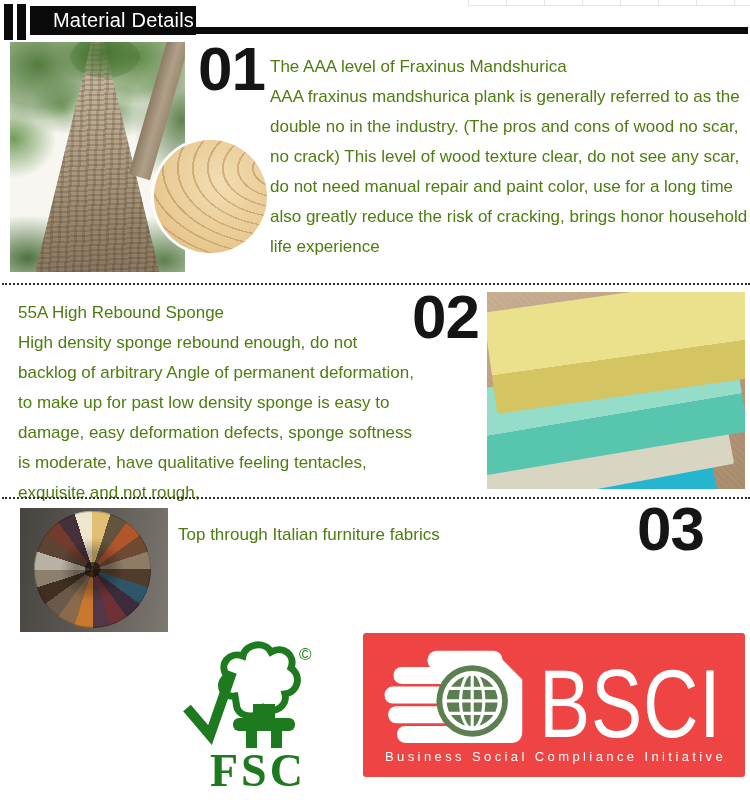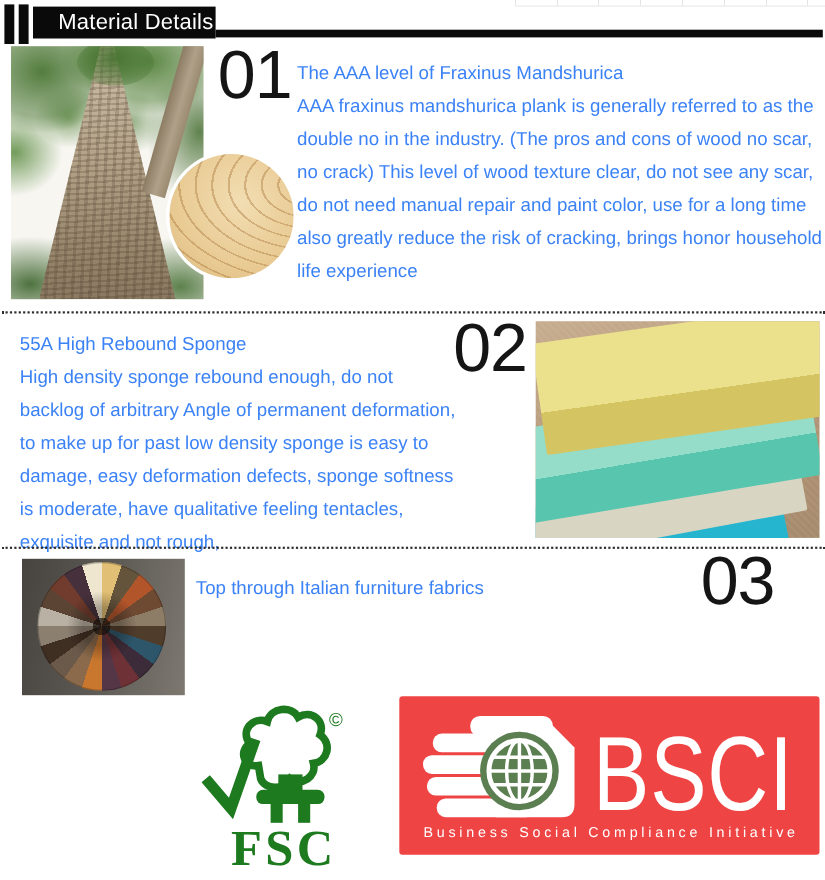--- a/index.html
+++ b/index.html
@@ -11,23 +11,23 @@
     border-bottom:1px solid #e2e2e2;
     background:repeating-linear-gradient(90deg,#ddd 0 1px,transparent 1px 38px);opacity:.8;}
   .hbar{position:absolute;top:4px;width:9px;height:36px;background:#0a0a0a;}
   .hbar.b1{left:4px;} .hbar.b2{left:17px;}
   .title-box{position:absolute;left:30px;top:6px;width:166px;height:29px;background:#0a0a0a;
     color:#fff;font-size:20px;line-height:29px;padding-left:23px;box-sizing:border-box;
     letter-spacing:.2px;}
   .title-rule{position:absolute;left:196px;top:27px;width:552px;height:7px;background:#0a0a0a;}
 
   
-  .big-num{position:absolute;font-size:62px;line-height:66px;font-weight:400;color:#151515;
+  .big-num{position:absolute;font-size:62px;line-height:66px;font-weight:700;color:#151515;
     letter-spacing:-1px;}
-  .sec-text{position:absolute;font-size:17px;line-height:30px;color:#3b82f6;}
+  .sec-text{position:absolute;font-size:17px;line-height:30px;color:#4d7c0f;}
   .sec-title{display:block;}
   .dotted-sep{position:absolute;left:2px;right:0;height:0;border-top:2px dotted #2e2e2e;}
   .sep1{top:283px;} .sep2{top:497px;}
 
   
   .tree-img{position:absolute;left:10px;top:42px;width:175px;height:230px;overflow:hidden;
     background-color:#f7f6f1;
     background-image:
       radial-gradient(ellipse 95px 75px at 16% 10%,rgba(74,118,52,.95),rgba(74,118,52,.5) 55%,transparent 75%),
       radial-gradient(ellipse 85px 65px at 72% 6%,rgba(84,130,60,.95),rgba(84,130,60,.5) 55%,transparent 75%),

